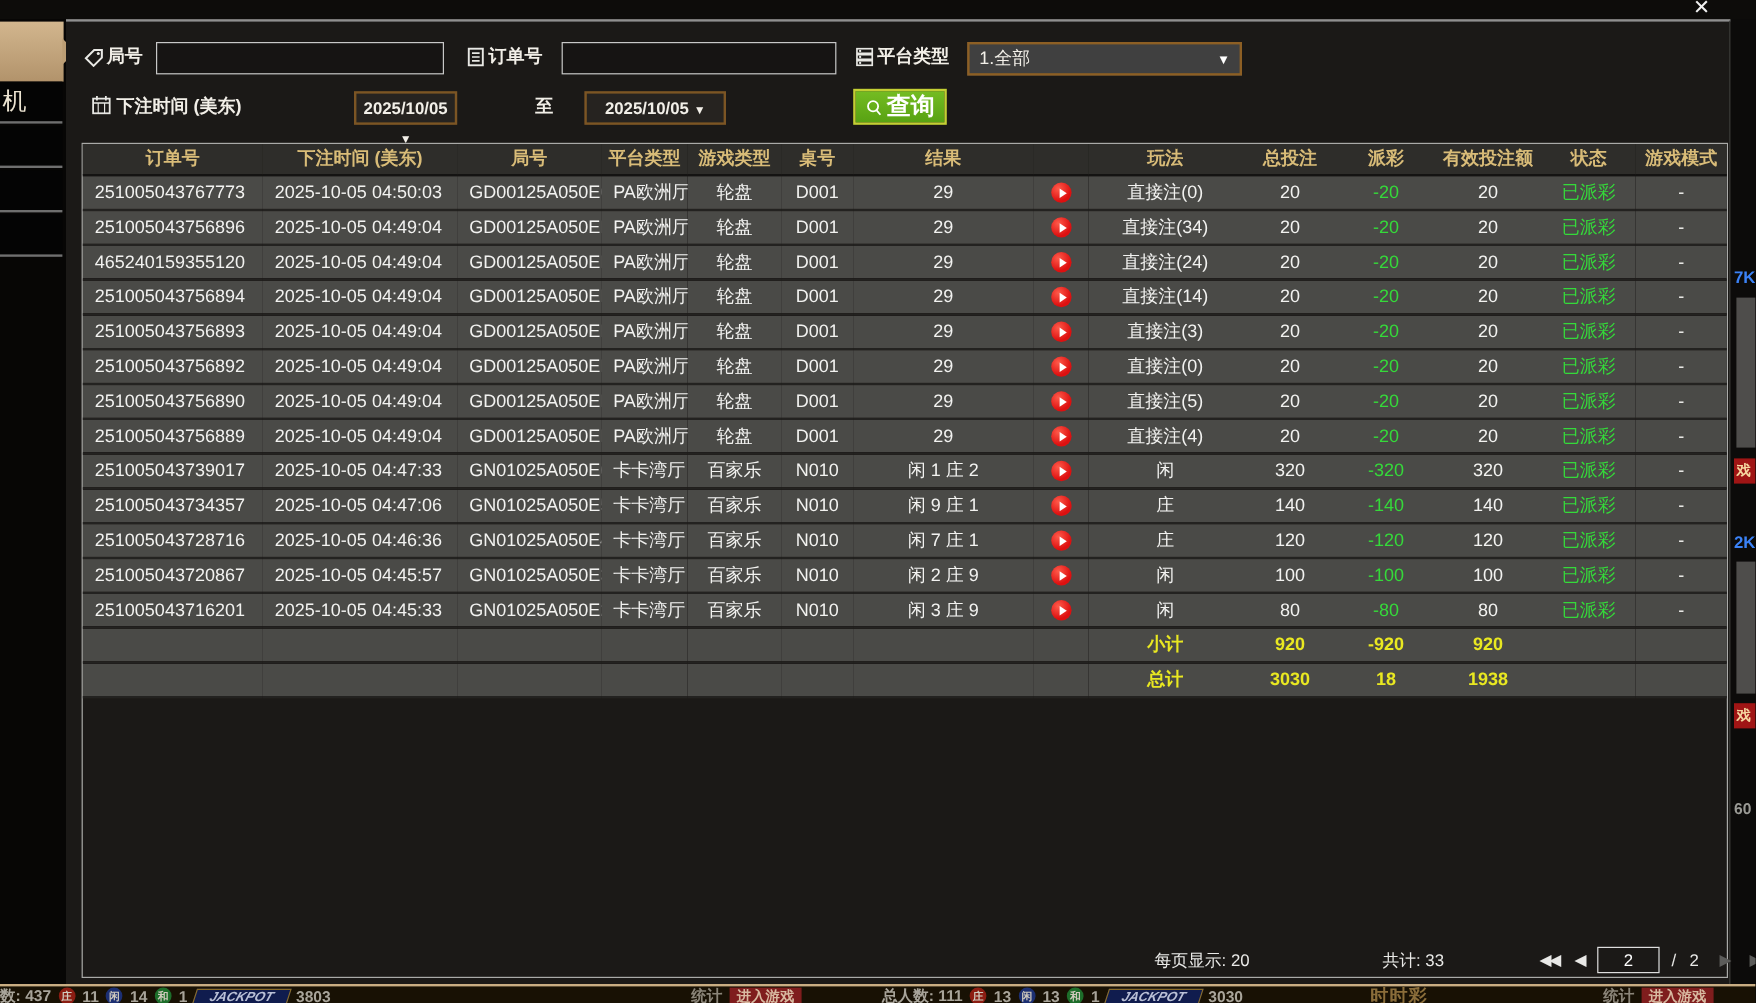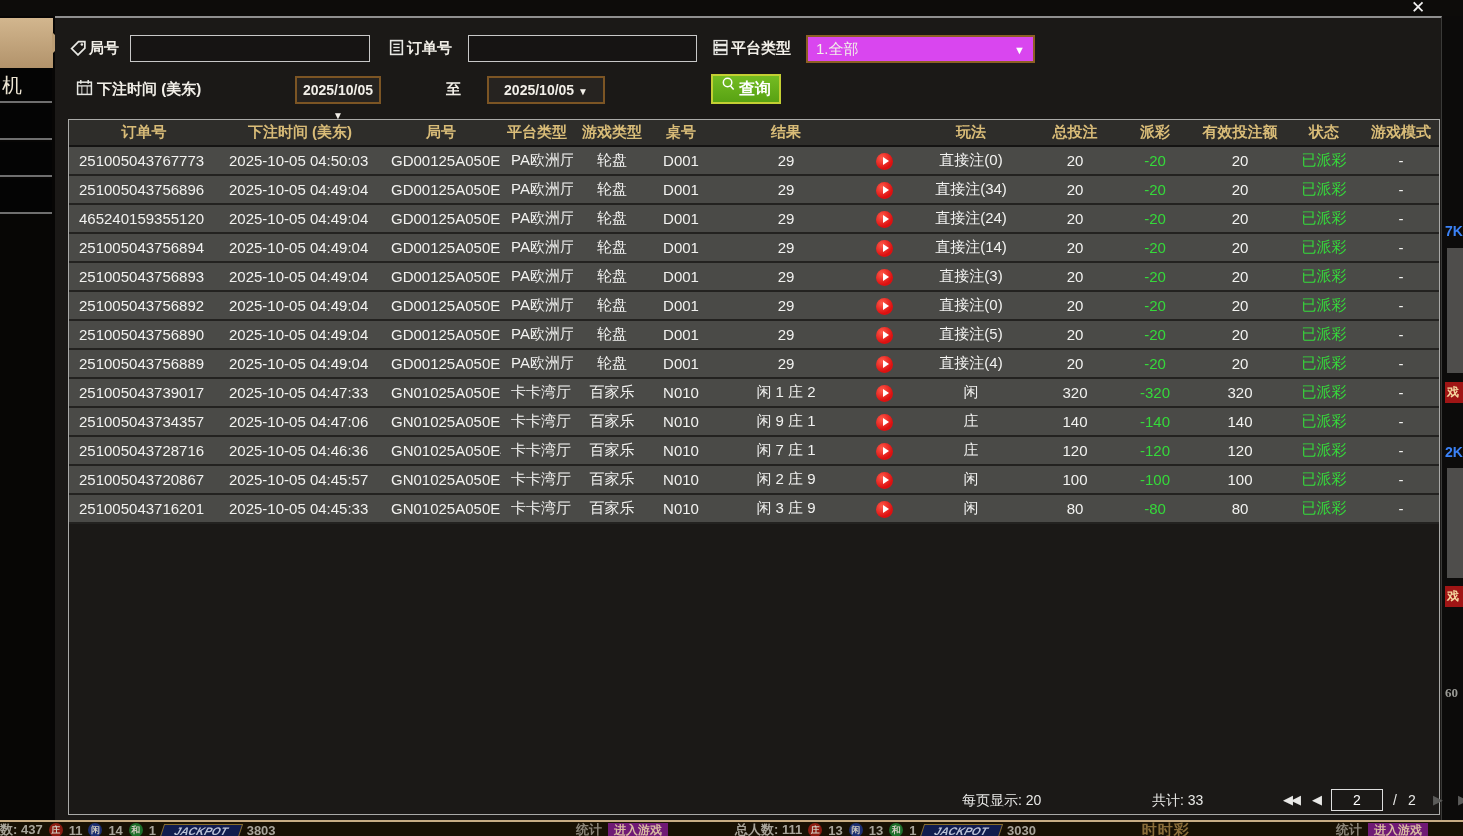--- a/index.html
+++ b/index.html
@@ -29,42 +29,42 @@
   .strip-inner { position:absolute; top:0; height:16px; display:flex; align-items:center; gap:6px;
      color:#a8a49a; font-size:13px; font-weight:bold; white-space:nowrap; }
   .badge { display:inline-block; width:14px; height:14px; border-radius:50%; color:#cfc9bd;
      font-size:9px; line-height:14px; text-align:center; font-weight:bold; }
   .badge-b { background:#8c1d12; } .badge-x { background:#1c2f72; } .badge-h { background:#1d6e2a; }
   .jackpot { display:inline-block; transform:skewX(-18deg); background:#101c4e;
      border:1px solid #8a6d2a; color:#b9c0d6; font-style:italic; font-size:11px;
      padding:0 12px; height:13px; line-height:12px; }
   .ssc { color:#8a6d3a; font-size:15px; letter-spacing:1px; }
   .strip-stats { color:#8a8478; }
-  .strip-enter { background:#701a75; color:#d8b9a0; padding:0 6px; font-size:12px; height:14px; line-height:14px; }
+  .strip-enter { background:#7f1d1d; color:#d8b9a0; padding:0 6px; font-size:12px; height:14px; line-height:14px; }
 
   
   #dialog { left:55px; top:16px; width:1387px; height:804px; background:#1b1917;
      border-top:2px solid #8f8f8f; border-right:1px solid #3a3a38; }
   #close-btn { left:1405px; top:-3px; width:26px; height:20px; color:#f2f2f2;
      font-size:17px; font-weight:bold; text-align:center; cursor:pointer; }
 
   
   .flt-label { color:#f2efe8; font-size:15px; font-weight:bold; line-height:28px; }
   .flt-icon { width:17px; height:17px; }
   .flt-input { background:#161413; border:1px solid #c8c8c8; height:27px; color:#eee;
      font-size:14px; padding:0 6px; }
   .date-box { background:#262320; border:2px solid #7c5524; height:28px; color:#f2efe8;
      font-size:14px; font-weight:bold; text-align:center; line-height:24px; cursor:pointer; }
   .date-box .caret { font-size:10px; }
-  #platform-select { background:#d946ef; border:2px solid #8d5f24; height:28px; color:#f2efe8;
+  #platform-select { background:#404040; border:2px solid #8d5f24; height:28px; color:#f2efe8;
      font-size:15px; line-height:24px; padding:0 8px; cursor:pointer; }
   #platform-select .caret { float:right; font-size:11px; margin-top:1px; color:#fff; }
   #query-btn { background:linear-gradient(180deg,#74bc22,#58a213); border:2px solid #c3cf33;
-     color:#fff; font-size:16px; font-weight:bold; height:30px; line-height:26px;
-     padding:0 8px; cursor:pointer; display:flex; gap:3px; }
+     color:#fff; font-size:20px; font-weight:bold; height:30px; line-height:26px;
+     padding:0 8px; cursor:pointer; display:flex; align-items:center; gap:3px; }
 
   
   #grid-box { left:13px; top:101px; width:1372px; height:696px; border:1px solid #aaaaa8;
      background:#1b1917; }
   table { border-collapse:collapse; table-layout:fixed; width:1370px; }
   th { background:#2e2d2a; color:#d9bc78; font-size:15px; font-weight:bold; height:26px;
      border-bottom:2px solid #141312; }
   td { background:#4a4a47; color:#f2f2f0; font-size:15px; height:29px; text-align:center;
      border-bottom:2px solid #232220; overflow:hidden; white-space:nowrap; }
   td.left, th.left { text-align:left; padding-left:10px; }
@@ -103,21 +103,21 @@
     <div class="abs bg-menu-item" style="top:163px;"></div>
   </div>
 
   <div class="abs" id="bg-right-edge">
     <div class="frag frag-white" style="top:207px;">7K</div>
     <div class="frag frag-gray-block" style="top:232px; height:125px;"></div>
     <div class="frag frag-red" style="top:366px;">戏</div>
     <div class="frag frag-white" style="top:428px;">2K</div>
     <div class="frag frag-gray-block" style="top:452px; height:110px;"></div>
     <div class="frag frag-red" style="top:570px;">戏</div>
-    <div class="frag frag-dim" style="top:669px;font-family:Liberation Serif, serif;">60</div>
+    <div class="frag frag-dim" style="top:650px;">60</div>
   </div>
 
   <div class="abs" id="bottom-strip">
     <div class="strip-inner" style="left:0;">
       <span>数: 437</span>
       <span class="badge badge-b">庄</span>
       <span>11</span>
       <span class="badge badge-x">闲</span>
       <span>14</span>
       <span class="badge badge-h">和</span>
@@ -429,20 +429,52 @@
               <td class="c-table">N010</td>
               <td class="c-result">闲 3 庄 9</td>
               <td class="c-play"><span class="play-icon"><span class="tri"></span></span></td>
               <td class="c-playtype">闲</td>
               <td class="c-bet">80</td>
               <td class="c-payout green">-80</td>
               <td class="c-valid">80</td>
               <td class="c-status green">已派彩</td>
               <td class="c-mode">-</td>
             </tr>
+            <tr class="sumrow">
+              <td class="c-order yellow"></td>
+              <td class="c-time yellow"></td>
+              <td class="c-round yellow"></td>
+              <td class="c-platform yellow"></td>
+              <td class="c-game yellow"></td>
+              <td class="c-table yellow"></td>
+              <td class="c-result yellow"></td>
+              <td class="c-play yellow"></td>
+              <td class="c-playtype yellow">小计</td>
+              <td class="c-bet yellow">920</td>
+              <td class="c-payout yellow">-920</td>
+              <td class="c-valid yellow">920</td>
+              <td class="c-status yellow"></td>
+              <td class="c-mode yellow"></td>
+            </tr>
+            <tr class="sumrow">
+              <td class="c-order yellow"></td>
+              <td class="c-time yellow"></td>
+              <td class="c-round yellow"></td>
+              <td class="c-platform yellow"></td>
+              <td class="c-game yellow"></td>
+              <td class="c-table yellow"></td>
+              <td class="c-result yellow"></td>
+              <td class="c-play yellow"></td>
+              <td class="c-playtype yellow">总计</td>
+              <td class="c-bet yellow">3030</td>
+              <td class="c-payout yellow">18</td>
+              <td class="c-valid yellow">1938</td>
+              <td class="c-status yellow"></td>
+              <td class="c-mode yellow"></td>
+            </tr>
           </tbody>
       </table>
     </div>
 
     <div class="abs" id="pager">
       <span class="p" style="left:857px;">每页显示: 20</span>
       <span class="p" style="left:1047px;">共计: 33</span>
       <span class="p pg-btn" style="left:1178px;">◀◀</span>
       <span class="p pg-btn" style="left:1207px;">◀</span>
       <input class="p" id="page-input" style="left: 1226px; top: 0px;" value="2">

